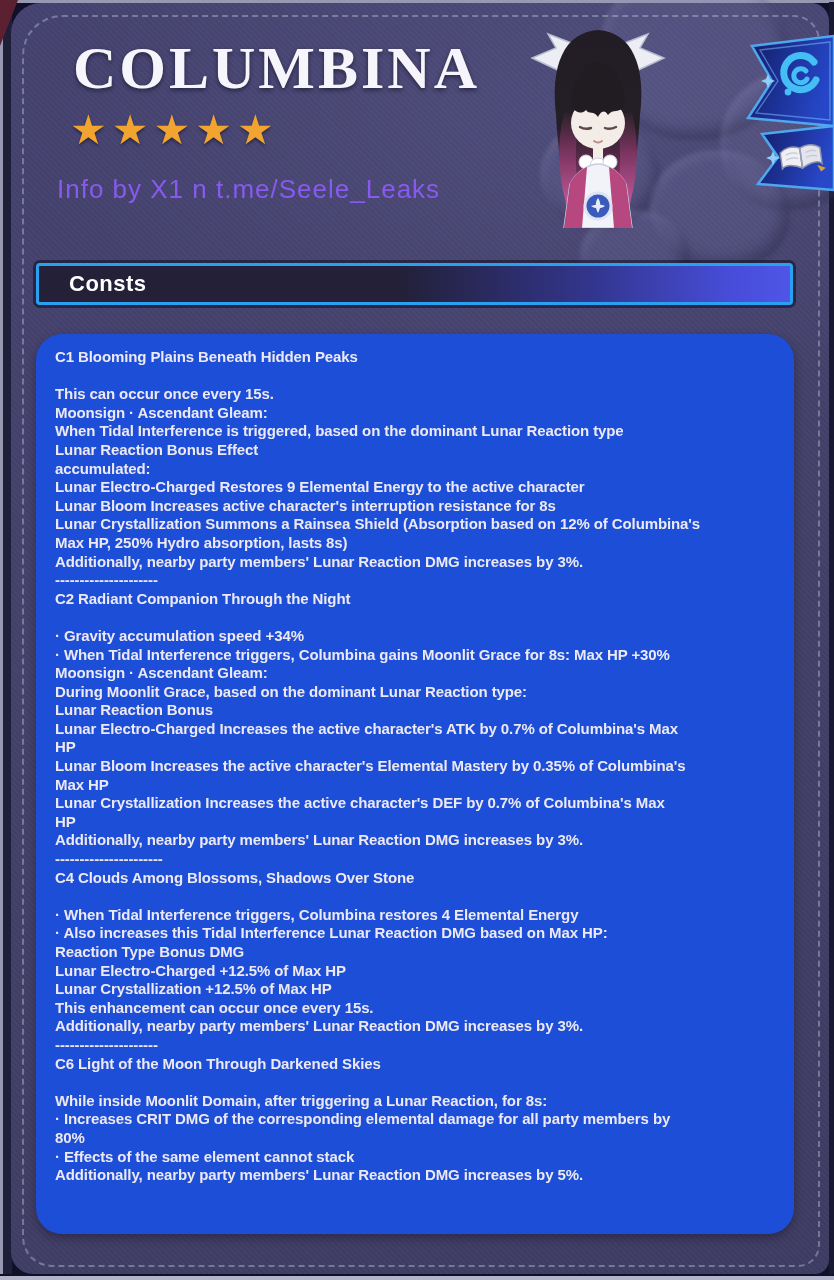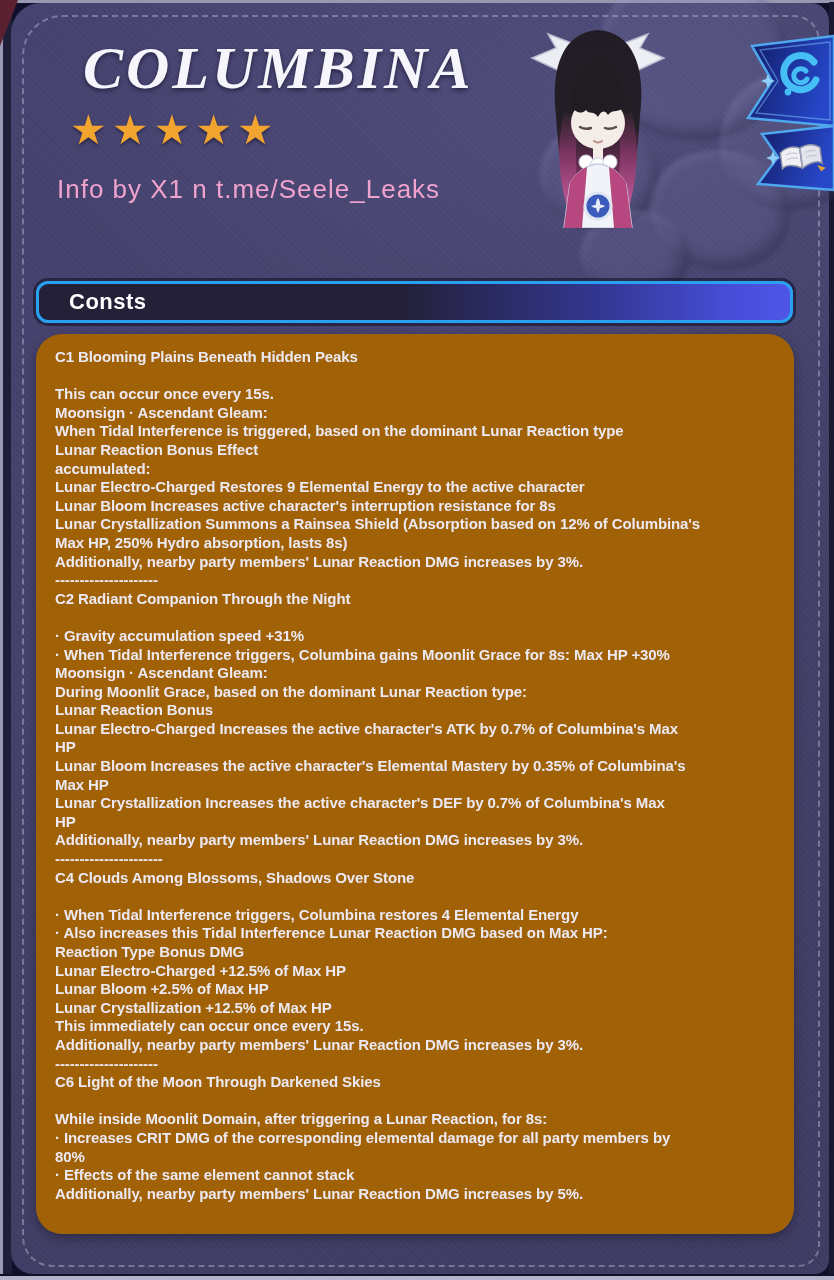--- a/index.html
+++ b/index.html
@@ -19,41 +19,41 @@
           linear-gradient(160deg,#454270 0%,#434069 55%,#3f3c64 100%);
         border-radius:30px 18px 14px 22px;}
   .texture{position:absolute;inset:0;border-radius:inherit;
         background:repeating-linear-gradient(45deg,rgba(255,255,255,0.016) 0 2px,rgba(0,0,0,0.02) 2px 4px);}
   .stitch{position:absolute;left:22px;top:15px;right:14px;bottom:13px;z-index:4;
         border:2px dashed rgba(205,210,235,0.38);border-radius:40px 26px 22px 30px;}
   
   .stone{position:absolute;z-index:4;background:rgba(132,130,178,0.16);filter:blur(2px);
         box-shadow:inset -6px -8px 14px rgba(20,20,45,0.35), inset 4px 6px 10px rgba(190,190,230,0.12);}
   
-  .title{position:absolute;left:83px;top:34px;z-index:6;color:#f6f5fb;
+  .title{position:absolute;left:73px;top:34px;z-index:6;color:#f6f5fb;
         font-family:"Liberation Serif",serif;font-weight:bold;font-size:60px;letter-spacing:3px;
-        text-shadow:0 2px 4px rgba(10,10,30,0.6);font-style:italic;}
+        text-shadow:0 2px 4px rgba(10,10,30,0.6);}
   .stars{position:absolute;left:70px;top:106px;z-index:6;color:#f1a430;
         font-family:"DejaVu Sans",sans-serif;font-size:41px;letter-spacing:5px;
         text-shadow:0 2px 3px rgba(10,10,30,0.5);}
-  .credit{position:absolute;left:57px;top:174px;z-index:6;color:#f9a8d4;
+  .credit{position:absolute;left:57px;top:174px;z-index:6;color:#8b5cf6;
         font-size:26px;letter-spacing:1px;font-weight:400;opacity:0.95;}
   .avatar{position:absolute;left:526px;top:20px;width:144px;height:208px;z-index:6;}
   .badge{position:absolute;z-index:6;}
   .badge-element{right:0;top:34px;width:92px;height:94px;}
   .badge-book{right:0;top:124px;width:80px;height:68px;}
   
-  .pill{position:absolute;left:36px;top:281px;width:751px;height:36px;z-index:6;
-        border:3px solid #2aa0f0;border-radius:12px;
+  .pill{position:absolute;left:36px;top:263px;width:751px;height:36px;z-index:6;
+        border:3px solid #2aa0f0;border-radius:4px;
         background:linear-gradient(90deg,#232038 0%,#232038 48%,#33368f 74%,#474dd8 92%,#4f55e6 100%);
         box-shadow:0 0 0 3px rgba(12,14,34,0.55);
         display:flex;align-items:center;}
   .pill-label{color:#ffffff;font-size:22px;font-weight:bold;padding-left:30px;letter-spacing:0.5px;}
   .panel{position:absolute;left:36px;top:334px;width:758px;height:900px;z-index:6;
-        background:#a16207;border-radius:26px;box-shadow:0 4px 10px rgba(8,8,22,0.35);}
+        background:#1d4ed8;border-radius:26px;box-shadow:0 4px 10px rgba(8,8,22,0.35);}
   .body-text{padding:14px 18px 0 19px;}
   .line{color:#ece9f3;font-size:15px;line-height:18.6px;font-weight:bold;
         letter-spacing:-0.1px;white-space:nowrap;}
 </style>
 </head>
 <body>
 
 <div class="card">
 
   <div class="edge-top"></div>
@@ -168,42 +168,41 @@
         <div class="line">Lunar Reaction Bonus Effect</div>
         <div class="line">accumulated:</div>
         <div class="line">Lunar Electro-Charged Restores 9 Elemental Energy to the active character</div>
         <div class="line">Lunar Bloom Increases active character's interruption resistance for 8s</div>
         <div class="line">Lunar Crystallization Summons a Rainsea Shield (Absorption based on 12% of Columbina's</div>
         <div class="line">Max HP, 250% Hydro absorption, lasts 8s)</div>
         <div class="line">Additionally, nearby party members' Lunar Reaction DMG increases by 3%.</div>
         <div class="line">---------------------</div>
         <div class="line">C2 Radiant Companion Through the Night</div>
         <div class="line">&nbsp;</div>
-        <div class="line">· Gravity accumulation speed +31%</div>
+        <div class="line">· Gravity accumulation speed +34%</div>
         <div class="line">· When Tidal Interference triggers, Columbina gains Moonlit Grace for 8s: Max HP +30%</div>
         <div class="line">Moonsign · Ascendant Gleam:</div>
         <div class="line">During Moonlit Grace, based on the dominant Lunar Reaction type:</div>
         <div class="line">Lunar Reaction Bonus</div>
         <div class="line">Lunar Electro-Charged Increases the active character's ATK by 0.7% of Columbina's Max</div>
         <div class="line">HP</div>
         <div class="line">Lunar Bloom Increases the active character's Elemental Mastery by 0.35% of Columbina's</div>
         <div class="line">Max HP</div>
         <div class="line">Lunar Crystallization Increases the active character's DEF by 0.7% of Columbina's Max</div>
         <div class="line">HP</div>
         <div class="line">Additionally, nearby party members' Lunar Reaction DMG increases by 3%.</div>
         <div class="line">----------------------</div>
         <div class="line">C4 Clouds Among Blossoms, Shadows Over Stone</div>
         <div class="line">&nbsp;</div>
         <div class="line">· When Tidal Interference triggers, Columbina restores 4 Elemental Energy</div>
         <div class="line">· Also increases this Tidal Interference Lunar Reaction DMG based on Max HP:</div>
         <div class="line">Reaction Type Bonus DMG</div>
         <div class="line">Lunar Electro-Charged +12.5% of Max HP</div>
-        <div class="line">Lunar Bloom +2.5% of Max HP</div>
         <div class="line">Lunar Crystallization +12.5% of Max HP</div>
-        <div class="line">This immediately can occur once every 15s.</div>
+        <div class="line">This enhancement can occur once every 15s.</div>
         <div class="line">Additionally, nearby party members' Lunar Reaction DMG increases by 3%.</div>
         <div class="line">---------------------</div>
         <div class="line">C6 Light of the Moon Through Darkened Skies</div>
         <div class="line">&nbsp;</div>
         <div class="line">While inside Moonlit Domain, after triggering a Lunar Reaction, for 8s:</div>
         <div class="line">· Increases CRIT DMG of the corresponding elemental damage for all party members by</div>
         <div class="line">80%</div>
         <div class="line">· Effects of the same element cannot stack</div>
         <div class="line">Additionally, nearby party members' Lunar Reaction DMG increases by 5%.</div>
       </div>

